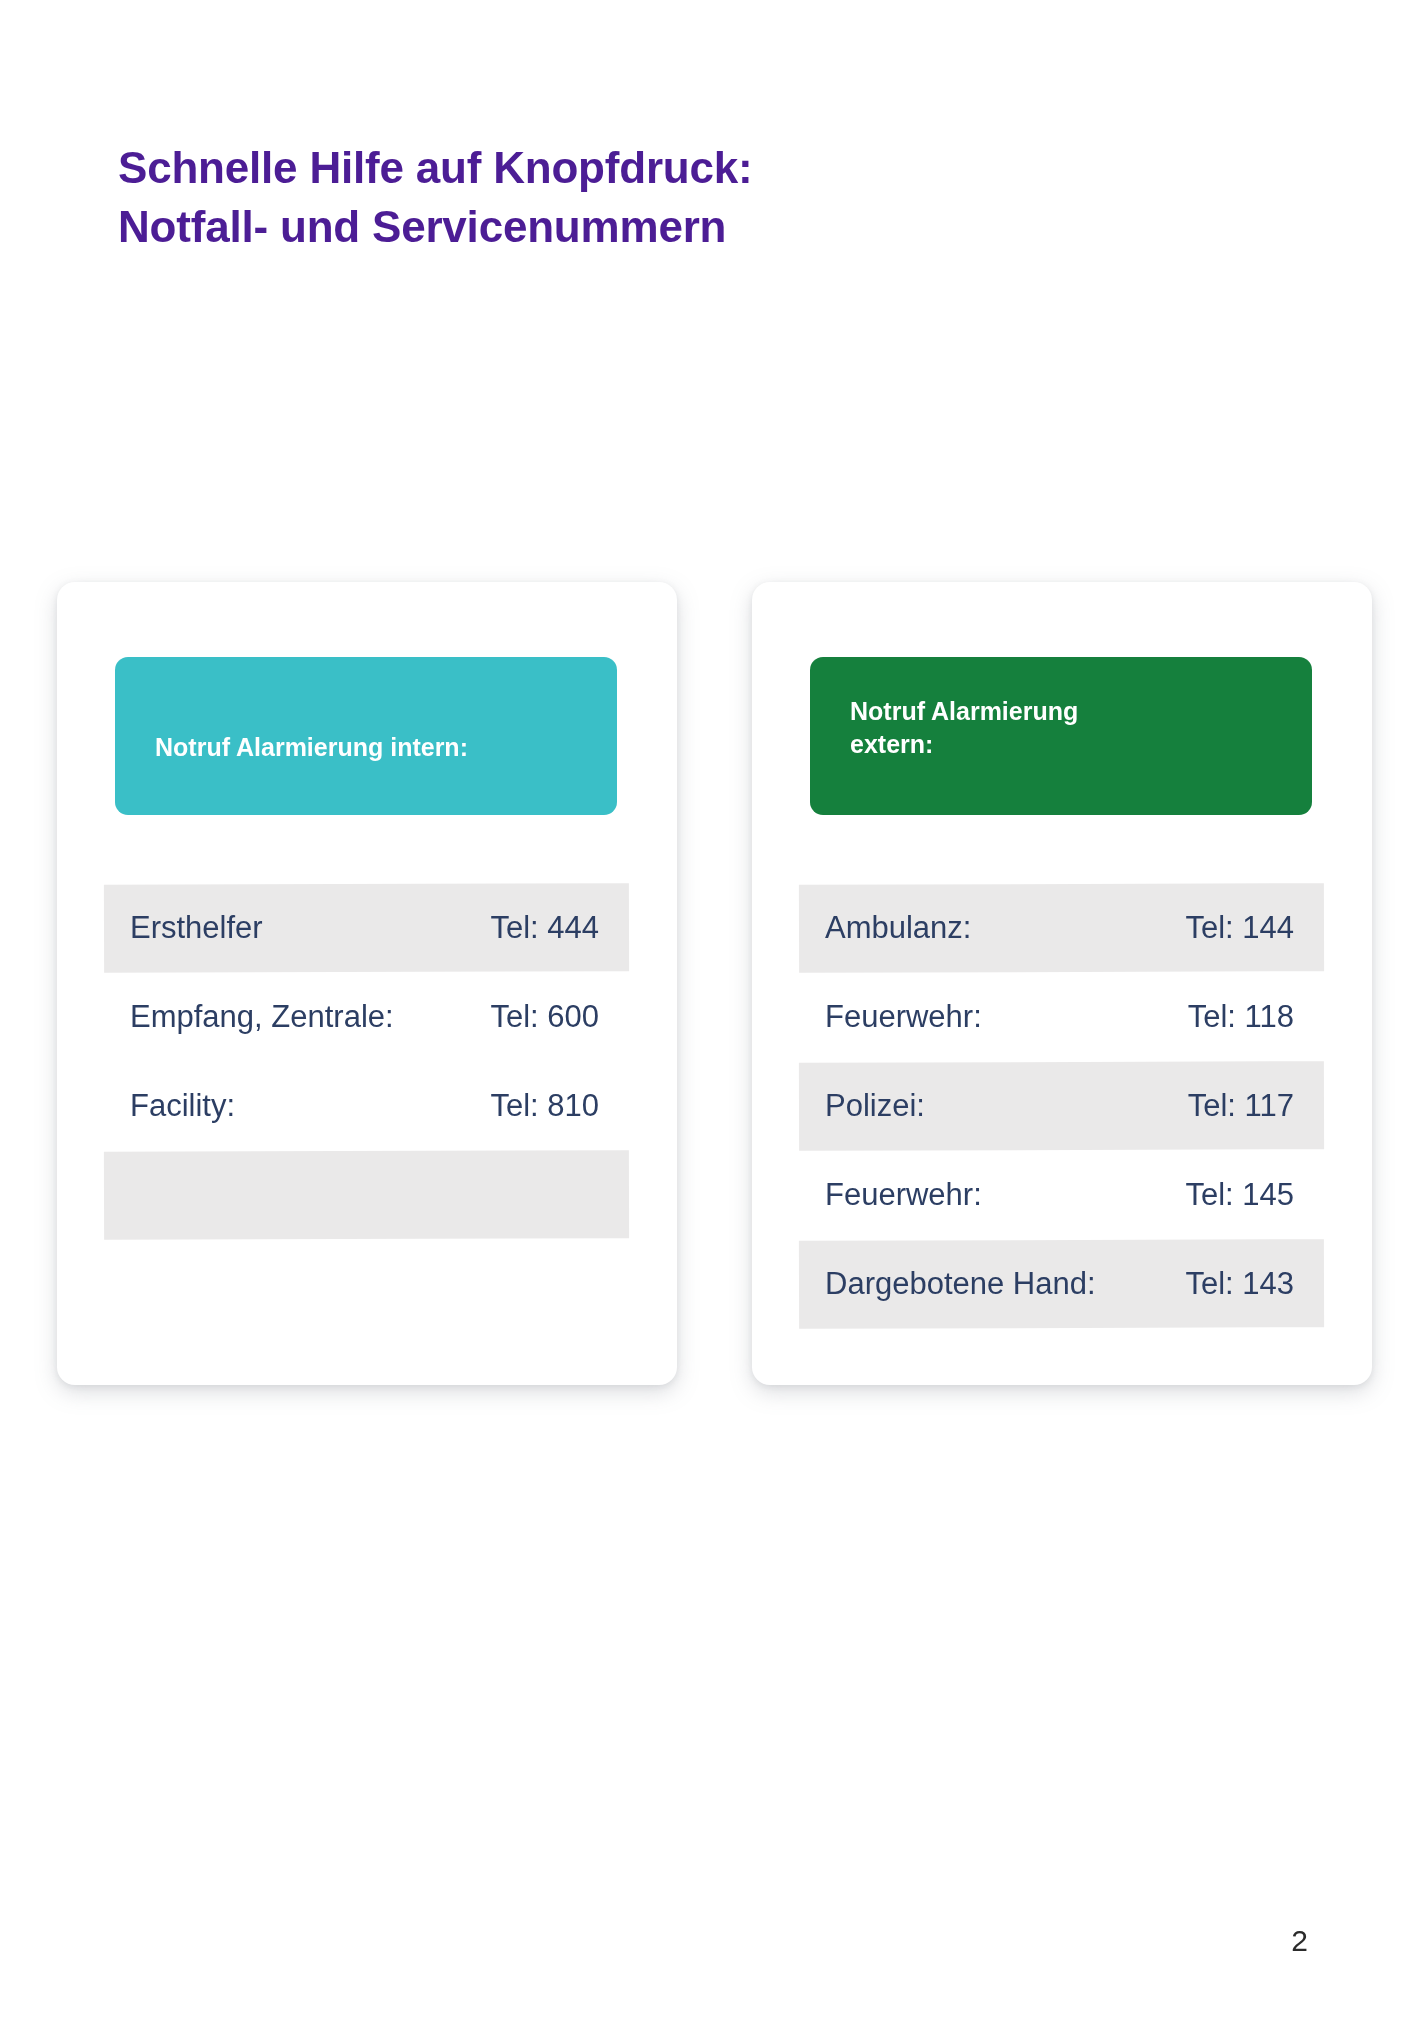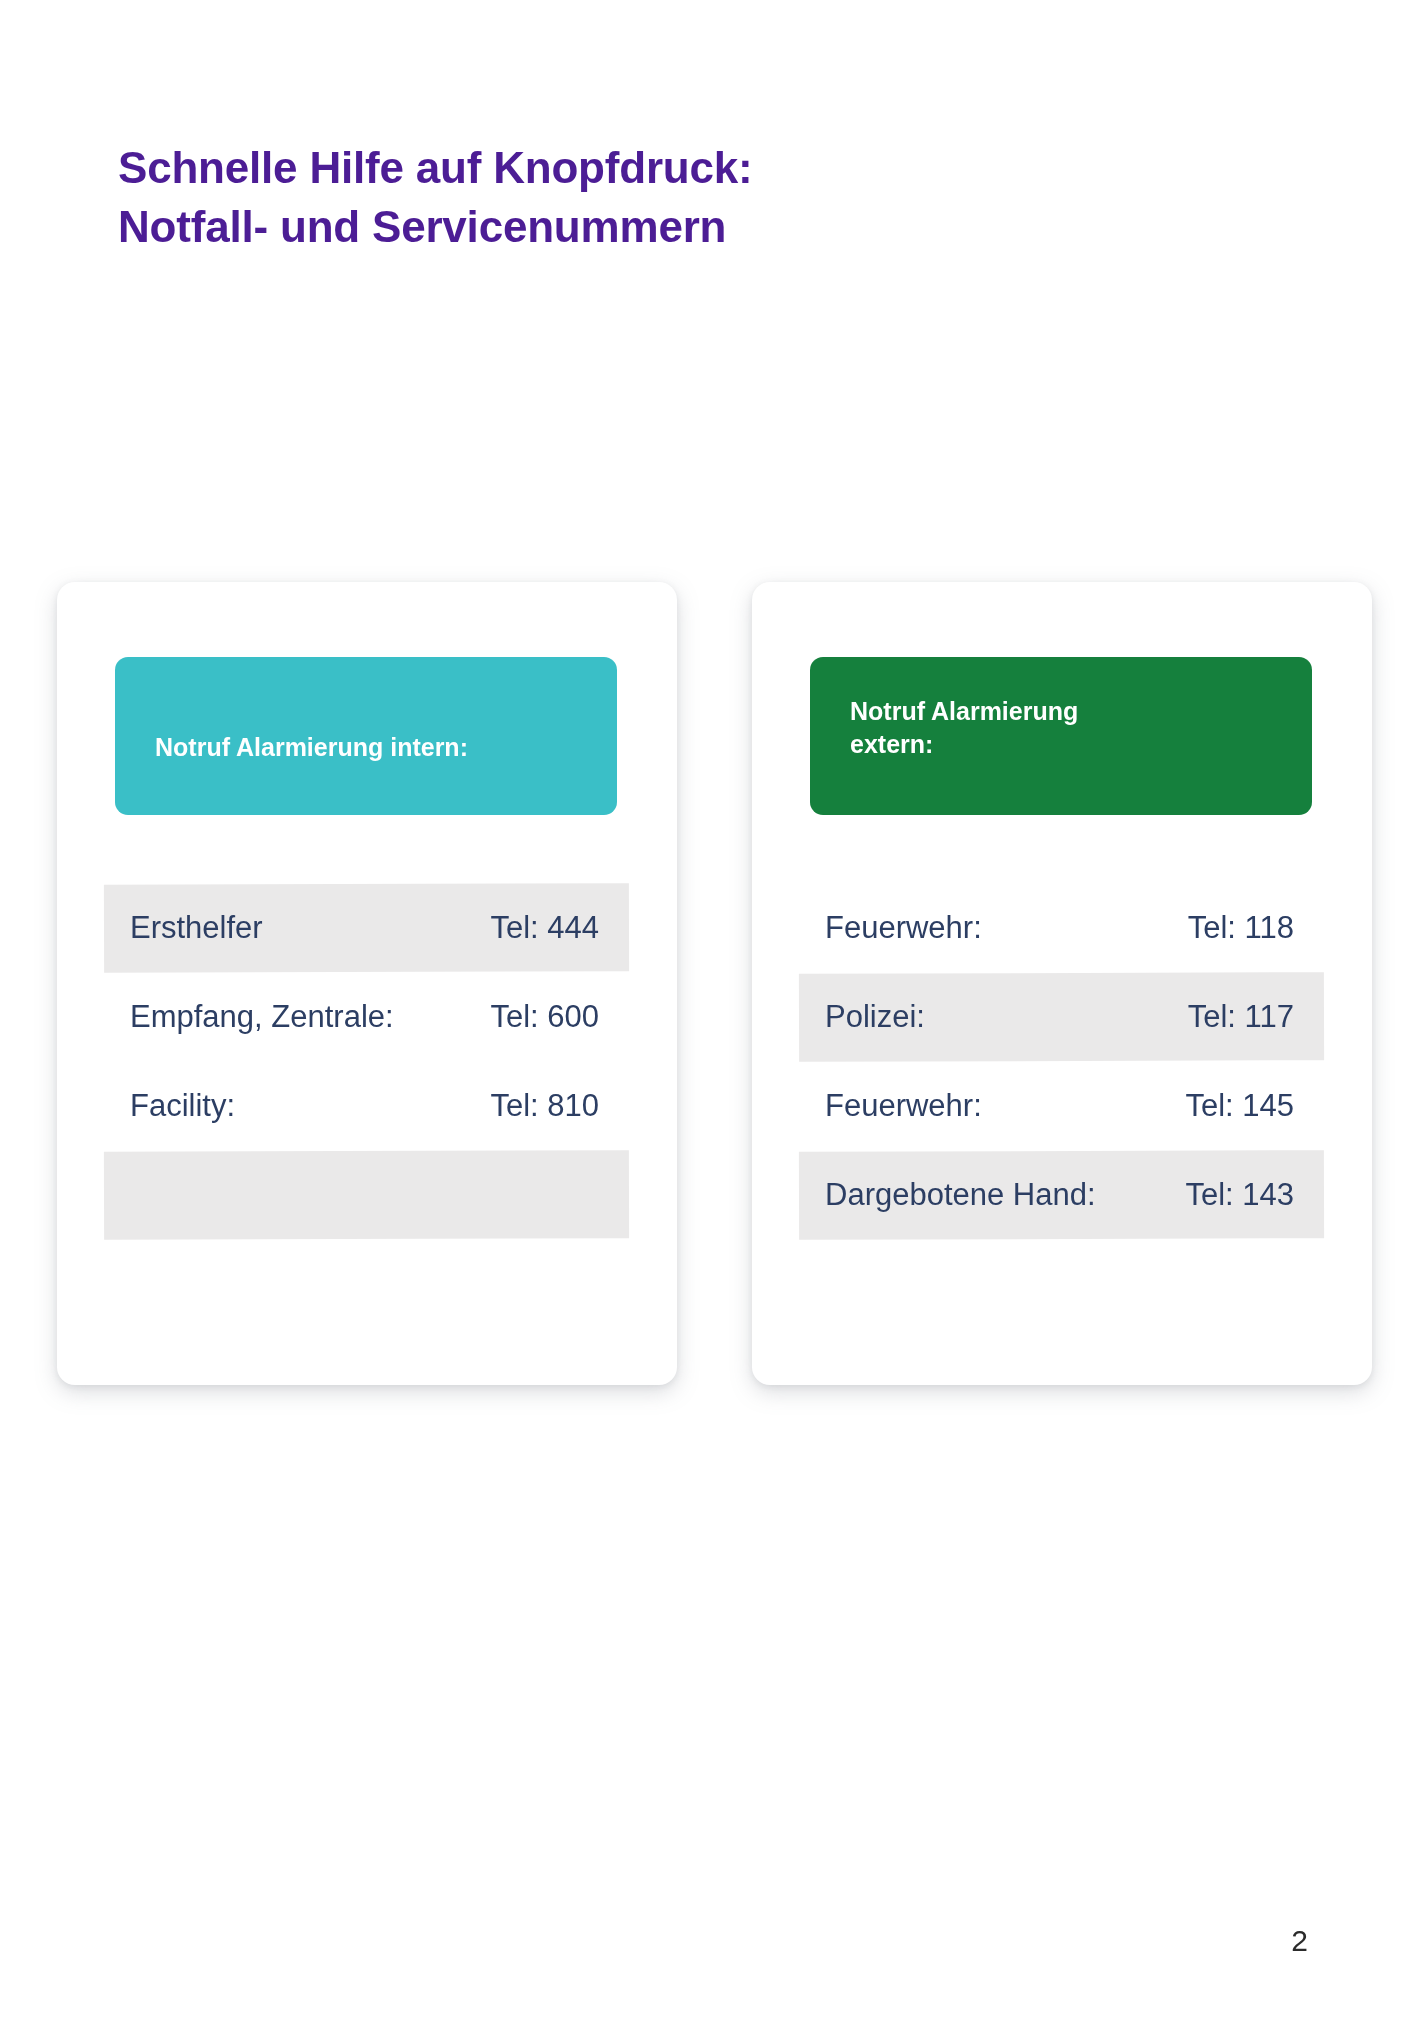--- a/index.html
+++ b/index.html
@@ -154,20 +154,24 @@
       </div>
     </div>
 </section>
 
 <section class="card" id="card-external">
   <div class="badge" id="badge-external">
     <span class="badge-text">Notruf Alarmierung
 extern:</span>
   </div>
   <div class="rows" id="rows-external">
+      <div class="row shaded">
+        <span class="row-label">Ambulanz:</span>
+        <span class="row-value">Tel: 144</span>
+      </div>
       <div class="row">
         <span class="row-label">Feuerwehr:</span>
         <span class="row-value">Tel: 118</span>
       </div>
       <div class="row shaded">
         <span class="row-label">Polizei:</span>
         <span class="row-value">Tel: 117</span>
       </div>
       <div class="row">
         <span class="row-label">Feuerwehr:</span>

